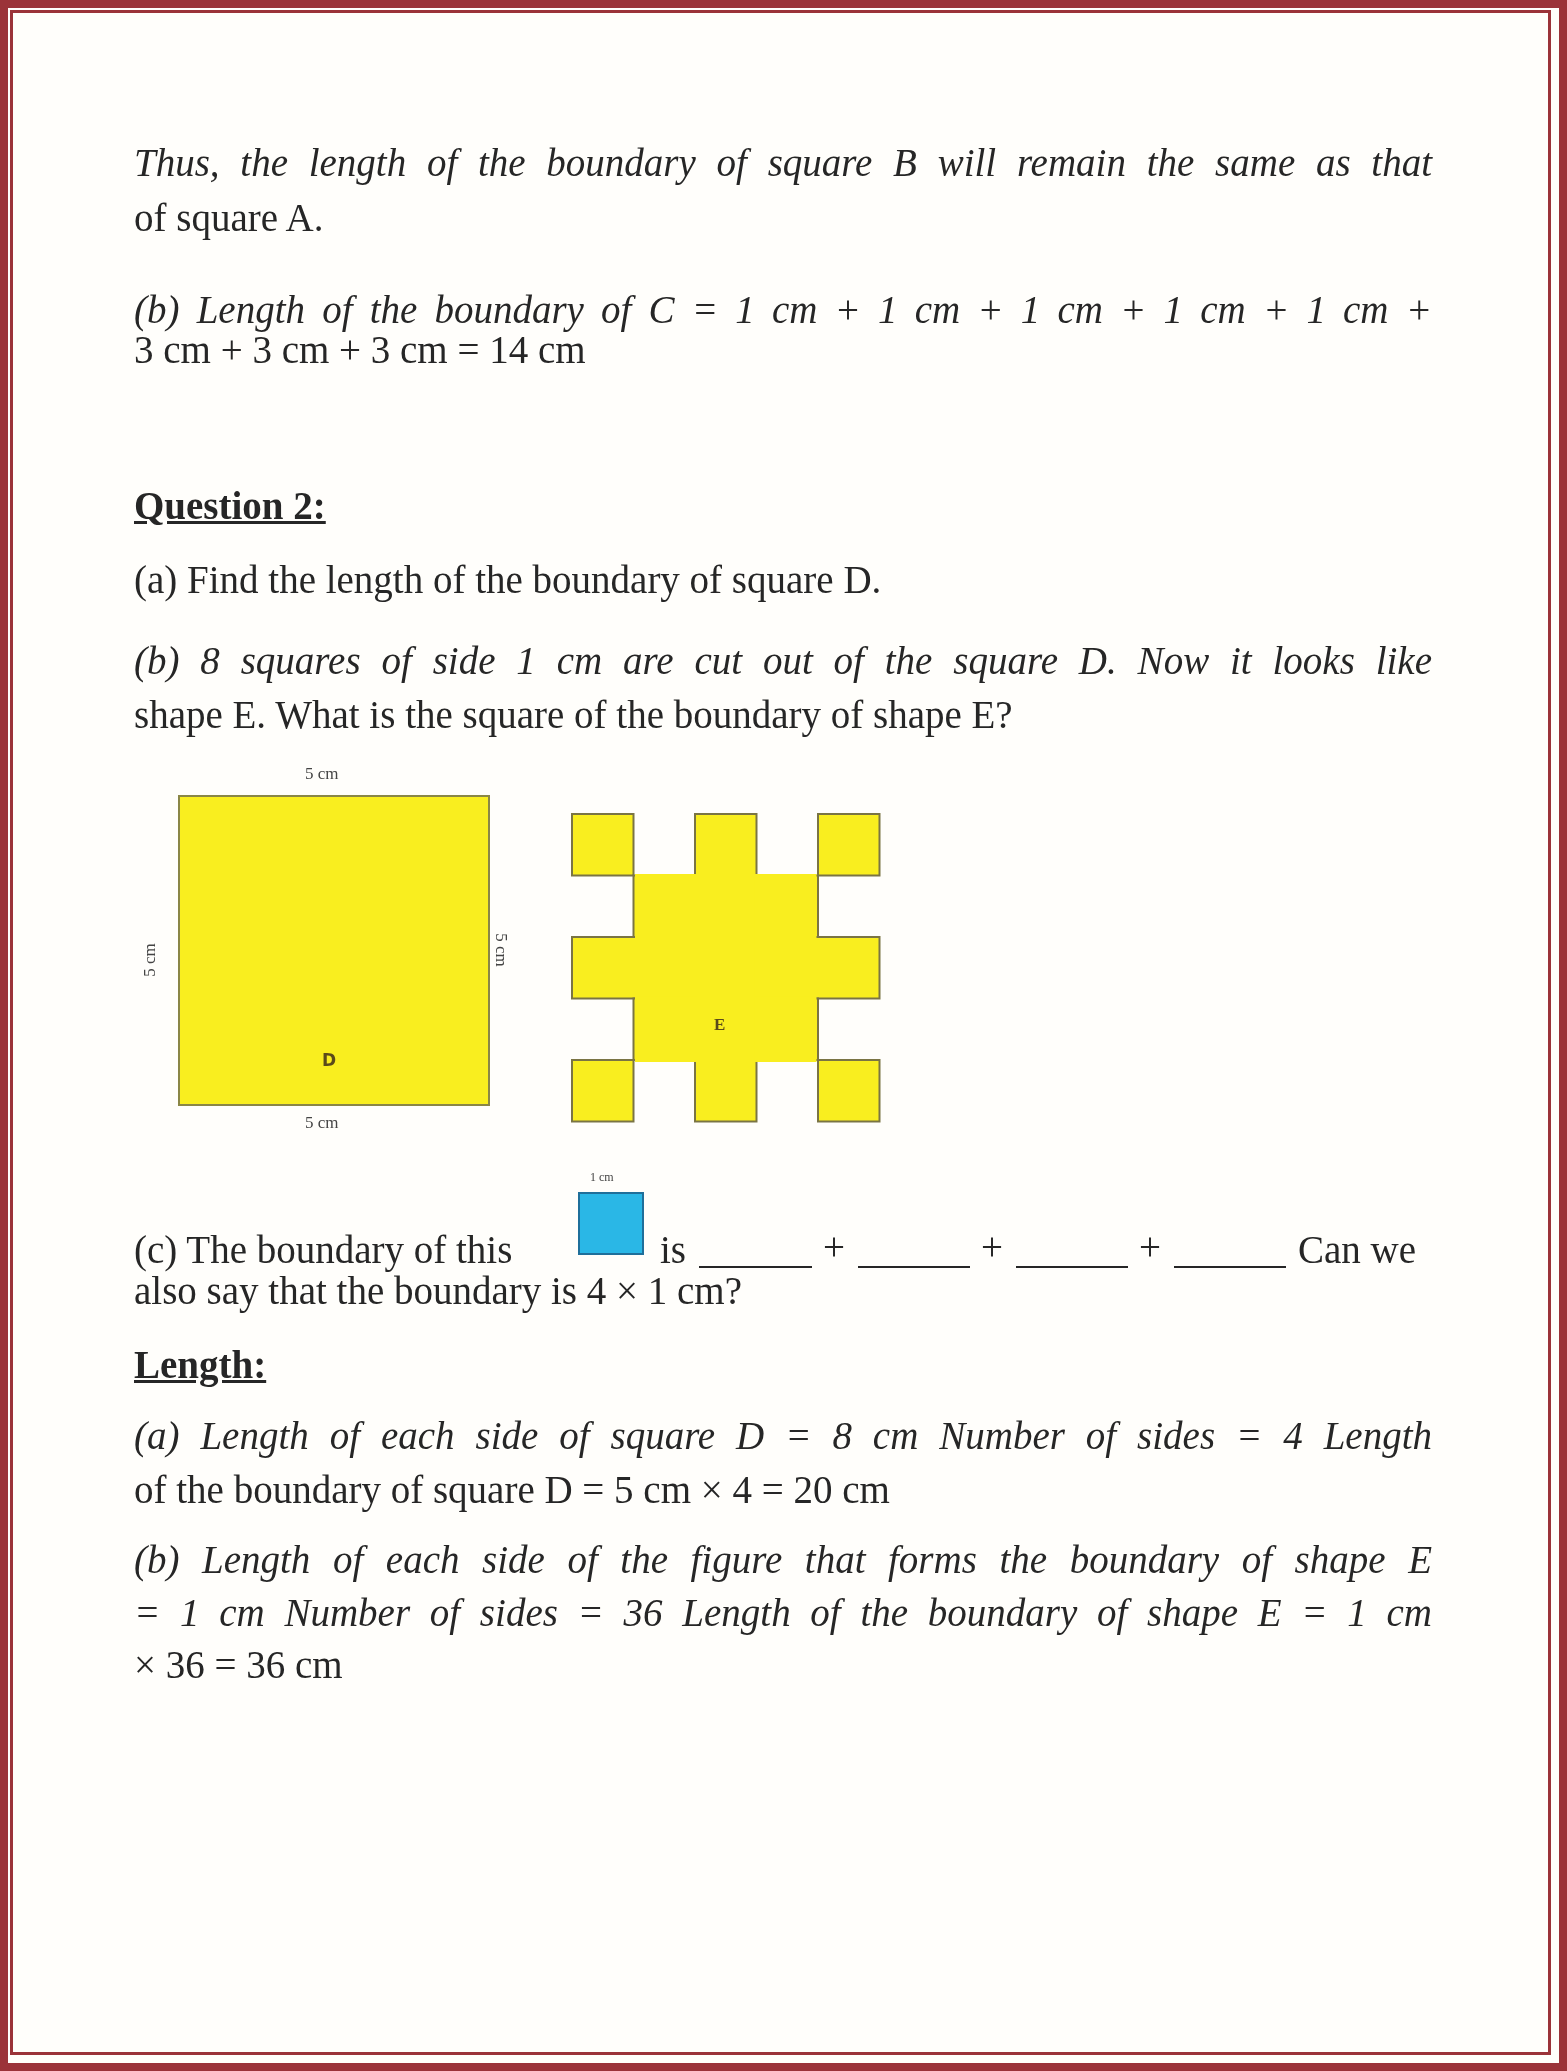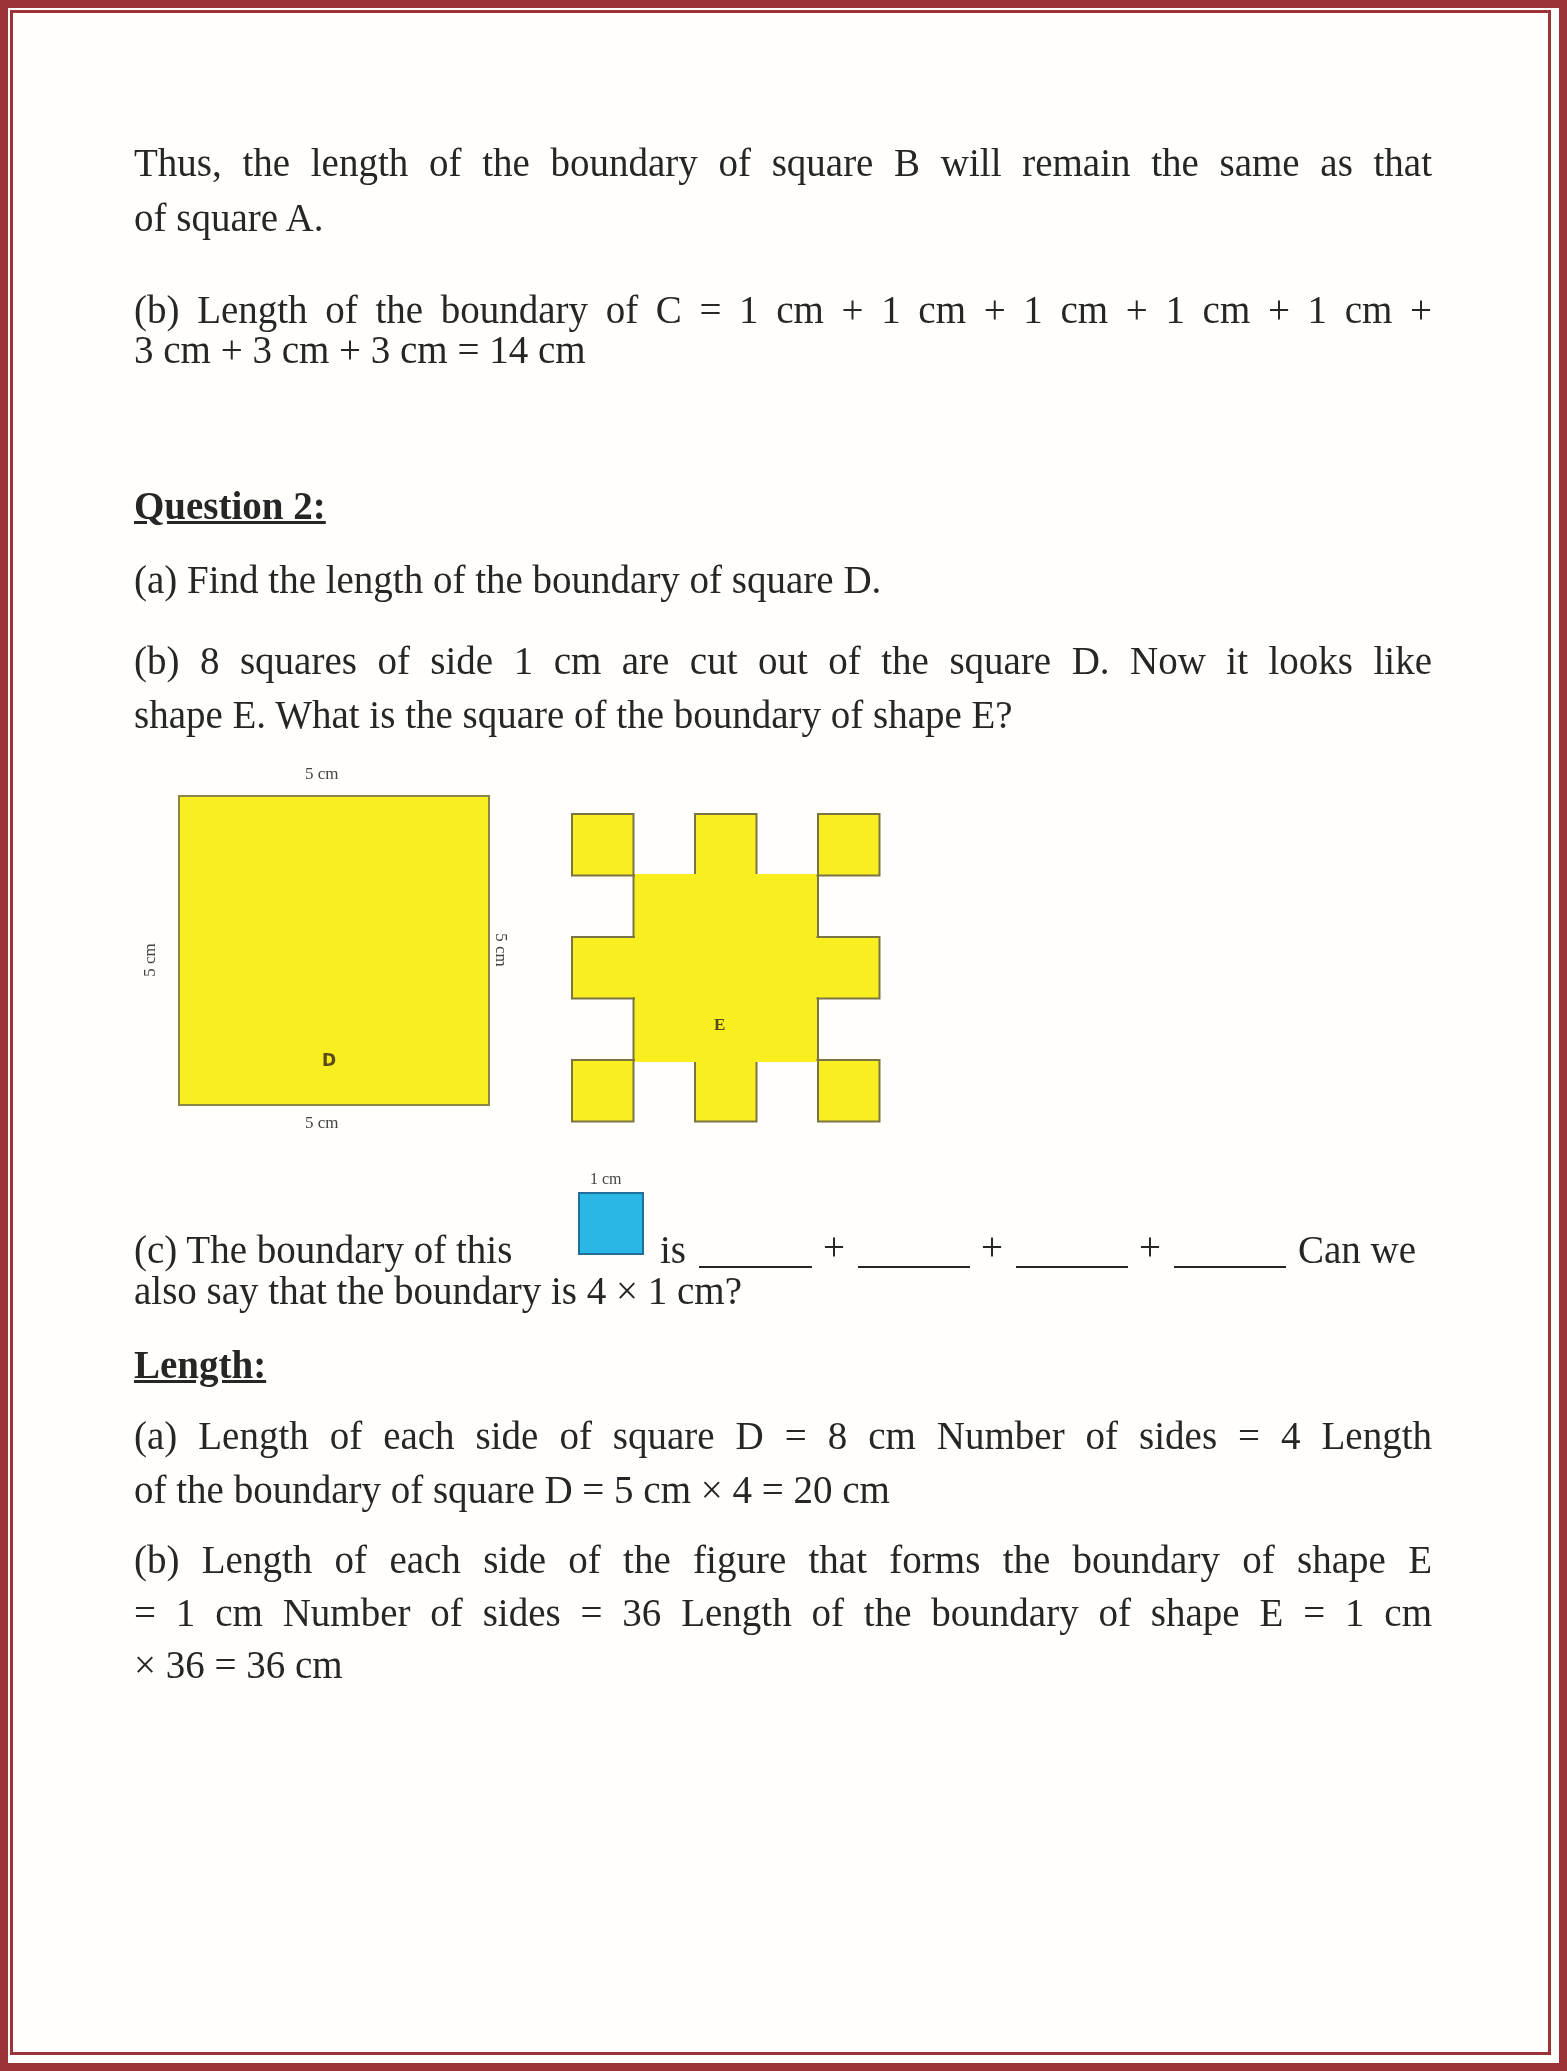--- a/index.html
+++ b/index.html
@@ -2,21 +2,21 @@
 <html><head>
 <meta charset="utf-8">
 <style>
   html, body { margin:0; padding:0; }
   body { width:1567px; height:2071px; position:relative; background:#9b3339; overflow:hidden;
          font-family:"Liberation Serif", "DejaVu Serif", serif; color:#262626; }
   .page { position:absolute; left:8px; top:8px; width:1551px; height:2055px; background:#fffefb; }
   .inner-frame { position:absolute; left:10px; top:10px; width:1541px; height:2045px;
                  border:3px solid #9b3339; box-sizing:border-box; pointer-events:none; }
   .line { position:absolute; left:134px; width:1298px; font-size:39px; line-height:48px; white-space:nowrap; }
-  .just { text-align:justify; text-align-last:justify; white-space:normal; }
+  .just { text-align:justify; text-align-last:justify; white-space:normal;font-style:italic; }
   .bold { font-weight:bold;text-decoration:underline; }
   .diagram { position:absolute; left:0; top:0; }
   .lbl { position:absolute; font-size:17px; color:#444; white-space:nowrap; }
   .inl { position:absolute; font-size:39px; line-height:48px; white-space:nowrap; }
 </style>
 </head>
 <body>
 
 <div class="page"></div>
 <div class="inner-frame"></div>
@@ -55,21 +55,21 @@
 
   <rect x="579" y="1193" width="64" height="61" fill="#2ab7e6" stroke="#1f6f9a" stroke-width="2"></rect>
 </svg>
 
 <div class="lbl" style="left:305px; top:764px">5 cm</div>
 <div class="lbl" style="left:305px; top:1113px">5 cm</div>
 <div class="lbl" style="left:133px; top:950px; transform:rotate(-90deg)">5 cm</div>
 <div class="lbl" style="left:484px; top:940px; transform:rotate(90deg)">5 cm</div>
 <div class="lbl" style="left:322px; top:1050px; font-weight:bold; font-family:'DejaVu Sans', sans-serif; color:#5a4a1a;">D</div>
 <div class="lbl" style="left:714px; top:1015px; font-weight:bold; color:#5a4a1a;">E</div>
-<div class="lbl" style="left:590px; top:1170px; font-size:16px">1 cm</div>
+<div class="lbl" style="left:590px; top:1170px; font-size:12px">1 cm</div>
 
 <div class="inl" style="left:134px; top:1226px">(c) The boundary of this</div>
 <div class="inl" style="left:660px; top:1226px">is</div>
 <div style="position:absolute; left:699px; top:1266px; width:113px; border-top:2px solid #262626;"></div>
 <div class="inl" style="left:823px; top:1223px">+</div>
 <div style="position:absolute; left:858px; top:1266px; width:112px; border-top:2px solid #262626;"></div>
 <div class="inl" style="left:981px; top:1223px">+</div>
 <div style="position:absolute; left:1016px; top:1266px; width:112px; border-top:2px solid #262626;"></div>
 <div class="inl" style="left:1139px; top:1223px">+</div>
 <div style="position:absolute; left:1174px; top:1266px; width:112px; border-top:2px solid #262626;"></div>

